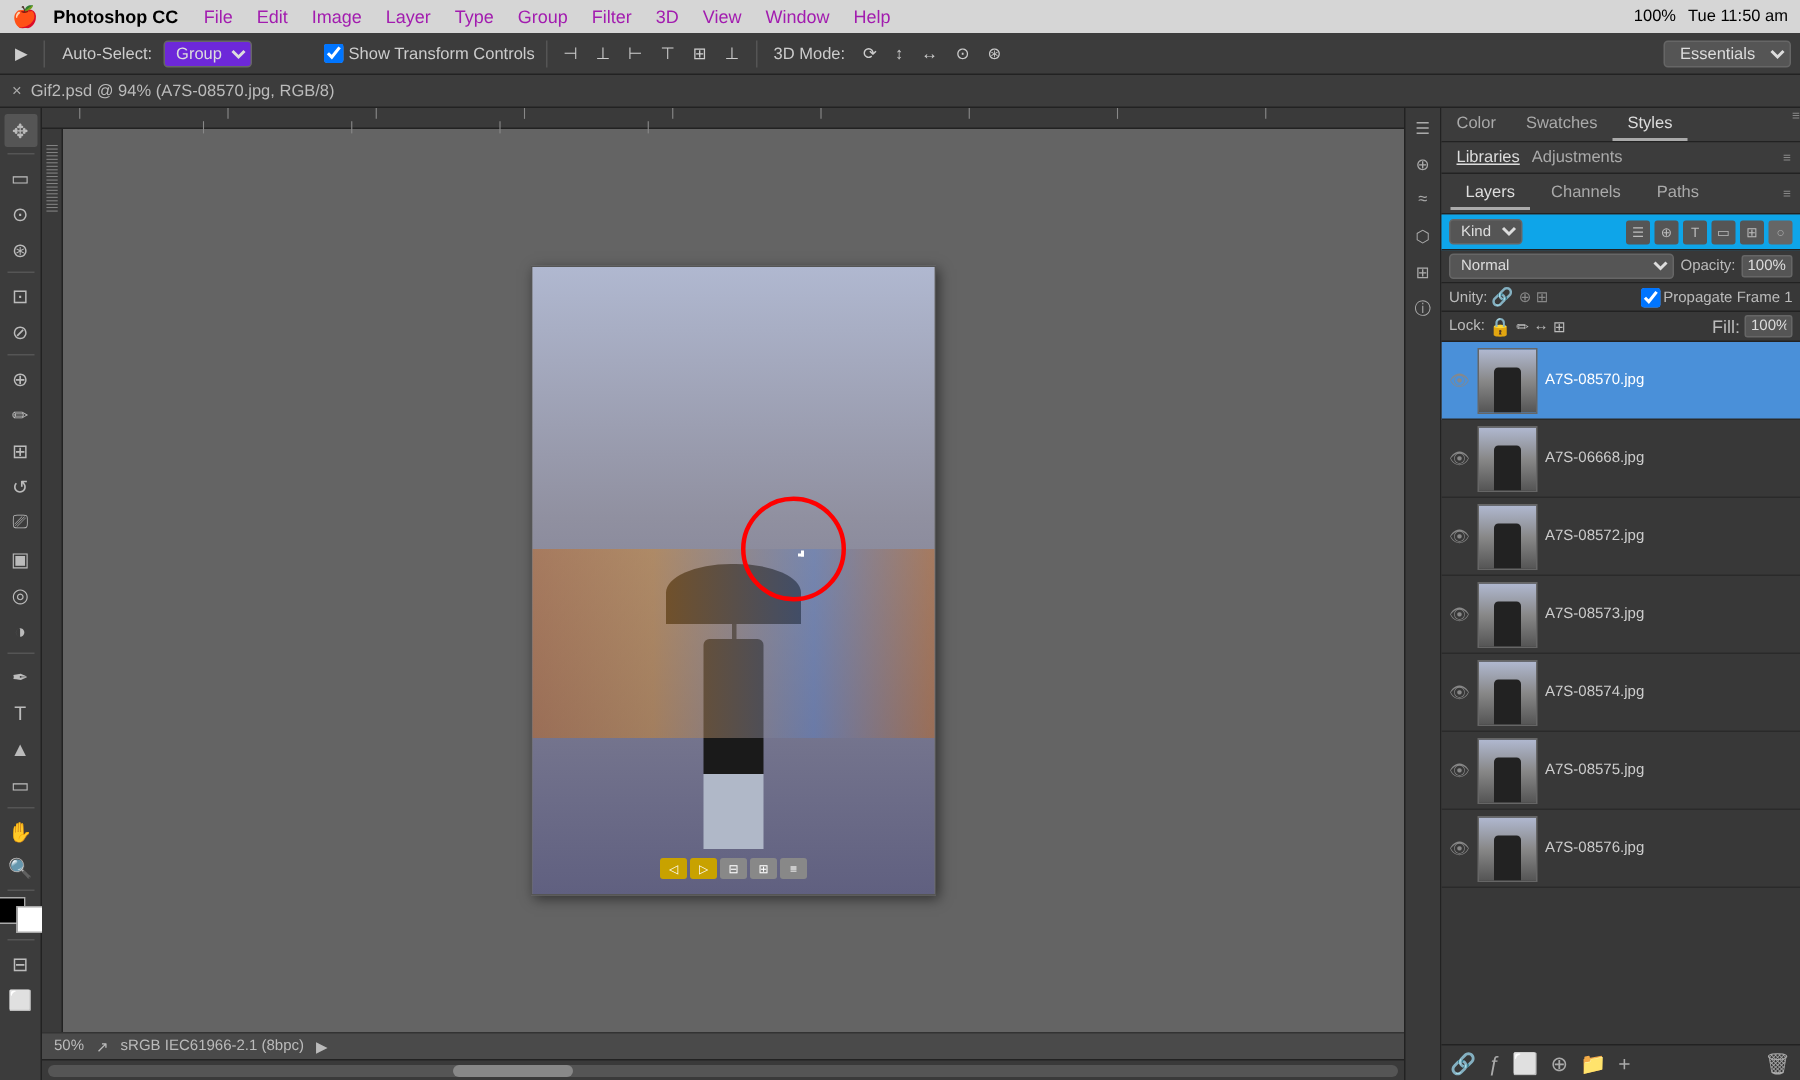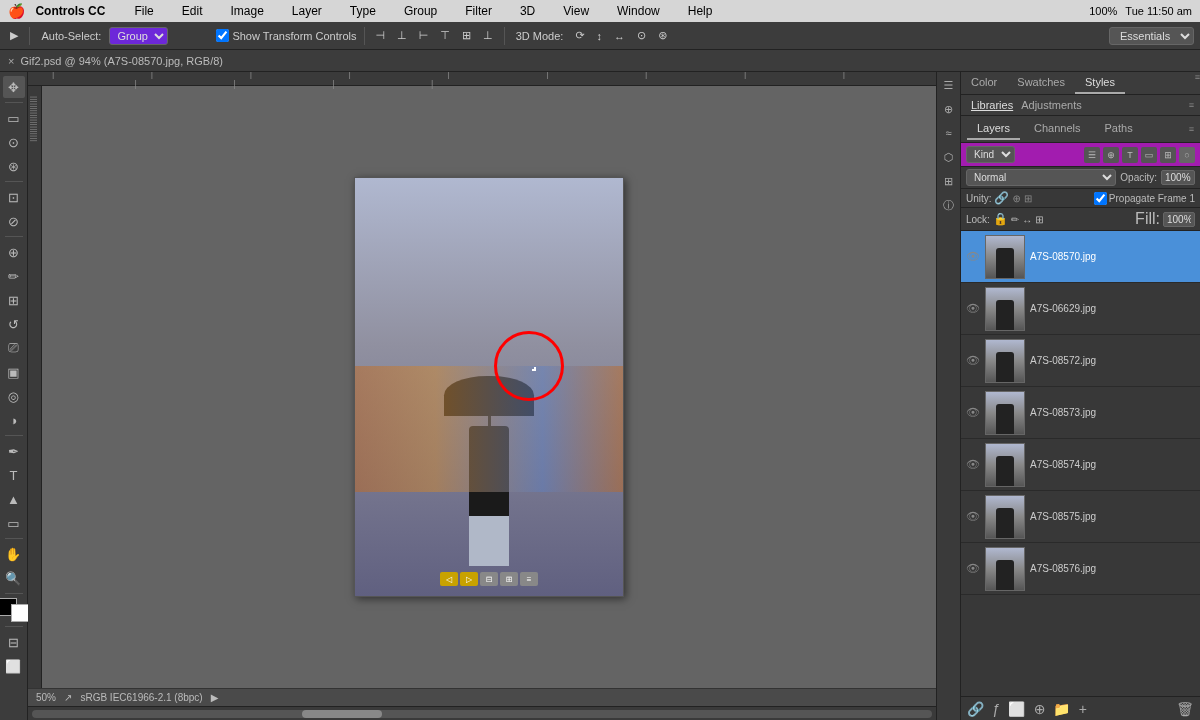--- a/index.html
+++ b/index.html
@@ -2,21 +2,21 @@
 <html><head>
   <meta charset="utf-8">
   <style>
     * { margin: 0; padding: 0; box-sizing: border-box; }
     body { width: 1200px; height: 720px; overflow: hidden; background: #333; font-family: -apple-system, 'Helvetica Neue', Arial, sans-serif; font-size: 11px; color: #ddd; user-select: none; }
 
     
     .menubar { width: 100%; height: 22px; background: #d6d6d6; display: flex; align-items: center; padding: 0 8px; gap: 2px; }
     .menubar-apple { font-size: 14px; color: #000; margin-right: 8px; }
     .menubar-app { font-weight: bold; color: #000; font-size: 12px; margin-right: 8px; }
-    .menubar-item { color: #000000; font-size: 12px; padding: 1px 7px; cursor: pointer; margin-left: 12px; }
+    .menubar-item { color: #a21caf; font-size: 12px; padding: 1px 7px; cursor: pointer; }
     .menubar-right { margin-left: auto; display: flex; align-items: center; gap: 8px; color: #000; font-size: 11px; }
 
     
     .toolbar { width: 100%; height: 28px; background: #3c3c3c; display: flex; align-items: center; padding: 0 6px; gap: 4px; border-bottom: 1px solid #222; }
     .toolbar-item { color: #ccc; font-size: 11px; padding: 2px 4px; cursor: pointer; display: flex; align-items: center; gap: 3px; }
     .toolbar-select { background: #6d28d9; color: #ddd; border: 1px solid #666; border-radius: 3px; font-size: 11px; padding: 1px 3px; }
     .toolbar-sep { width: 1px; height: 18px; background: #555; margin: 0 3px; }
     .toolbar-checkbox-label { color: #ccc; font-size: 11px; cursor: pointer; display: flex; align-items: center; gap: 3px; padding-left: 44px; }
     .toolbar-essentials { margin-left: auto; background: #555; color: #ddd; border: 1px solid #666; border-radius: 3px; font-size: 11px; padding: 1px 6px; }
 
@@ -56,38 +56,38 @@
 
     
     .sub-tabs { display: flex; background: #3c3c3c; border-bottom: 1px solid #222; align-items: center; justify-content: space-between; padding: 2px 6px; }
     .sub-tab { font-size: 11px; color: #aaa; cursor: pointer; padding: 2px 4px; }
     .sub-tab.active { color: #ddd; text-decoration: underline; }
 
     
     .layers-header { display: flex; background: #3c3c3c; border-bottom: 1px solid #222; align-items: center; padding: 2px 6px; gap: 4px; }
 
     
-    .layers-filter { display: flex; background: #a21caf; padding: 3px 5px; gap: 4px; align-items: center; border-bottom: 1px solid #222; }
+    .layers-filter { display: flex; background: #0ea5e9; padding: 3px 5px; gap: 4px; align-items: center; border-bottom: 1px solid #222; }
     .filter-select { background: #555; color: #ddd; border: 1px solid #666; border-radius: 3px; font-size: 10px; padding: 1px 3px; }
     .filter-icons { display: flex; gap: 3px; margin-left: auto; }
     .filter-icon { width: 16px; height: 16px; background: #555; border-radius: 2px; display: flex; align-items: center; justify-content: center; font-size: 9px; color: #bbb; cursor: pointer; }
 
     
     .blend-row { display: flex; background: #383838; padding: 2px 5px; align-items: center; gap: 4px; border-bottom: 1px solid #222; }
     .blend-select { background: #555; color: #ddd; border: 1px solid #666; border-radius: 3px; font-size: 10px; padding: 1px 3px; flex: 1; }
     .opacity-label { color: #bbb; font-size: 10px; }
     .opacity-val { color: #ddd; font-size: 10px; background: #555; border: 1px solid #666; border-radius: 2px; width: 34px; padding: 1px 3px; }
 
     
     .unity-row { display: flex; background: #383838; padding: 2px 5px; align-items: center; gap: 3px; border-bottom: 1px solid #222; font-size: 10px; color: #bbb; }
     .unity-checkbox { display: flex; align-items: center; gap: 2px; margin-left: auto; }
 
     
     .lock-row { display: flex; background: #383838; padding: 2px 5px; align-items: center; gap: 3px; border-bottom: 1px solid #222; font-size: 10px; color: #bbb; }
-    .fill-label { margin-left: auto; font-size: 16px; color: #bbb; }
+    .fill-label { margin-left: auto; font-size: 12px; color: #bbb; }
     .fill-val { color: #ddd; font-size: 10px; background: #555; border: 1px solid #666; border-radius: 2px; width: 32px; padding: 1px 3px; }
 
     
     .layers-list { flex: 1; overflow-y: auto; background: #383838; }
     .layer-item { display: flex; align-items: center; padding: 3px 5px; gap: 5px; border-bottom: 1px solid #2a2a2a; cursor: pointer; height: 52px; }
     .layer-item.active { background: #4a90d9; }
     .layer-thumb { width: 40px; height: 44px; background: #555; flex-shrink: 0; border: 1px solid #666; position: relative; overflow: hidden; }
     .layer-thumb-inner { width: 100%; height: 100%; background: linear-gradient(to bottom, #b0b8d0 0%, #888 50%, #555 100%); }
     .layer-thumb-person { position: absolute; bottom: 0; left: 50%; transform: translateX(-50%); width: 18px; height: 30px; background: #222; border-radius: 3px 3px 0 0; }
     .layer-name { font-size: 10px; color: #ccc; }
@@ -116,21 +116,21 @@
     .img-btn-small { width: 18px; height: 14px; background: #c8a200; border-radius: 2px; display: flex; align-items: center; justify-content: center; font-size: 8px; color: #fff; }
 
     
     .ruler-top { height: 14px; background: #3a3a3a; border-bottom: 1px solid #222; display: flex; align-items: center; padding: 0 4px; }
   </style>
 </head>
 <body>
 
 <div class="menubar">
   <span class="menubar-apple">🍎</span>
-  <span class="menubar-app">Controls CC</span>
+  <span class="menubar-app">Photoshop CC</span>
   <span class="menubar-item">File</span>
   <span class="menubar-item">Edit</span>
   <span class="menubar-item">Image</span>
   <span class="menubar-item">Layer</span>
   <span class="menubar-item">Type</span>
   <span class="menubar-item">Group</span>
   <span class="menubar-item">Filter</span>
   <span class="menubar-item">3D</span>
   <span class="menubar-item">View</span>
   <span class="menubar-item">Window</span>
@@ -361,21 +361,21 @@
         </div>
         <span class="layer-name">A7S-08570.jpg</span>
       </div>
 
       <div class="layer-item">
         <span class="layer-eye">👁</span>
         <div class="layer-thumb">
           <div class="layer-thumb-inner"></div>
           <div class="layer-thumb-person"></div>
         </div>
-        <span class="layer-name">A7S-06629.jpg</span>
+        <span class="layer-name">A7S-06668.jpg</span>
       </div>
 
       <div class="layer-item">
         <span class="layer-eye">👁</span>
         <div class="layer-thumb">
           <div class="layer-thumb-inner"></div>
           <div class="layer-thumb-person"></div>
         </div>
         <span class="layer-name">A7S-08572.jpg</span>
       </div>

